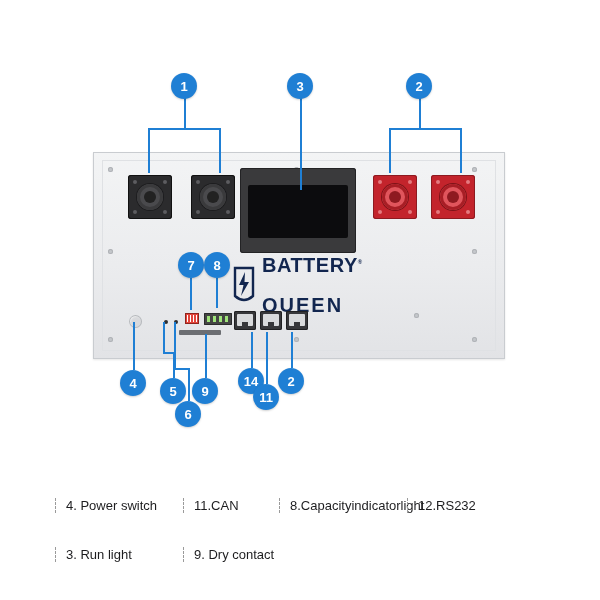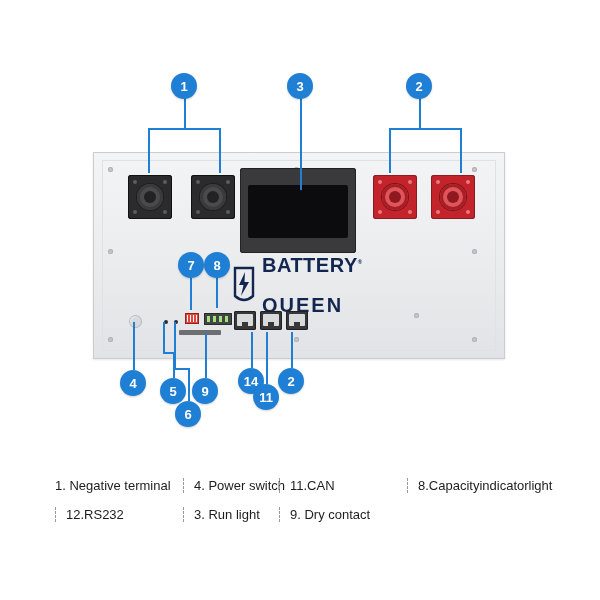--- a/index.html
+++ b/index.html
@@ -248,20 +248,21 @@
     font-size: 13px;
     color: #1d1d1f;
   }
   .legend .cell {
     padding-right: 8px;
     white-space: nowrap;
   }
   .legend .sep {
     border-left: 1px dashed #9a9a9a;
     padding-left: 10px;
+    margin-top: 20px;
   }
 </style>
 </head>
 <body>
 
 <div id="stage">
 
   <div class="panel">
     <div class="panel-inner-line"></div>
 
@@ -395,21 +396,20 @@
   <div class="badge" style="left:160px; top:378px;">5</div>
   <div class="badge" style="left:175px; top:401px;">6</div>
   <div class="badge" style="left:178px; top:252px;">7</div>
   <div class="badge" style="left:204px; top:252px;">8</div>
   <div class="badge" style="left:192px; top:378px;">9</div>
   <div class="badge" style="left:238px; top:368px;">14</div>
   <div class="badge" style="left:253px; top:384px;">11</div>
   <div class="badge" style="left:278px; top:368px;">2</div>
 
   <div class="legend">
-    <div class="cell">1. Negative terminal</div>
     <div class="cell sep">4. Power switch</div>
     <div class="cell sep">11.CAN</div>
 
     <div class="cell sep">8.Capacityindicatorlight</div>
     <div class="cell sep">12.RS232</div>
 
     <div class="cell sep">3. Run light</div>
     <div class="cell sep">9. Dry contact</div>
   </div>
 

